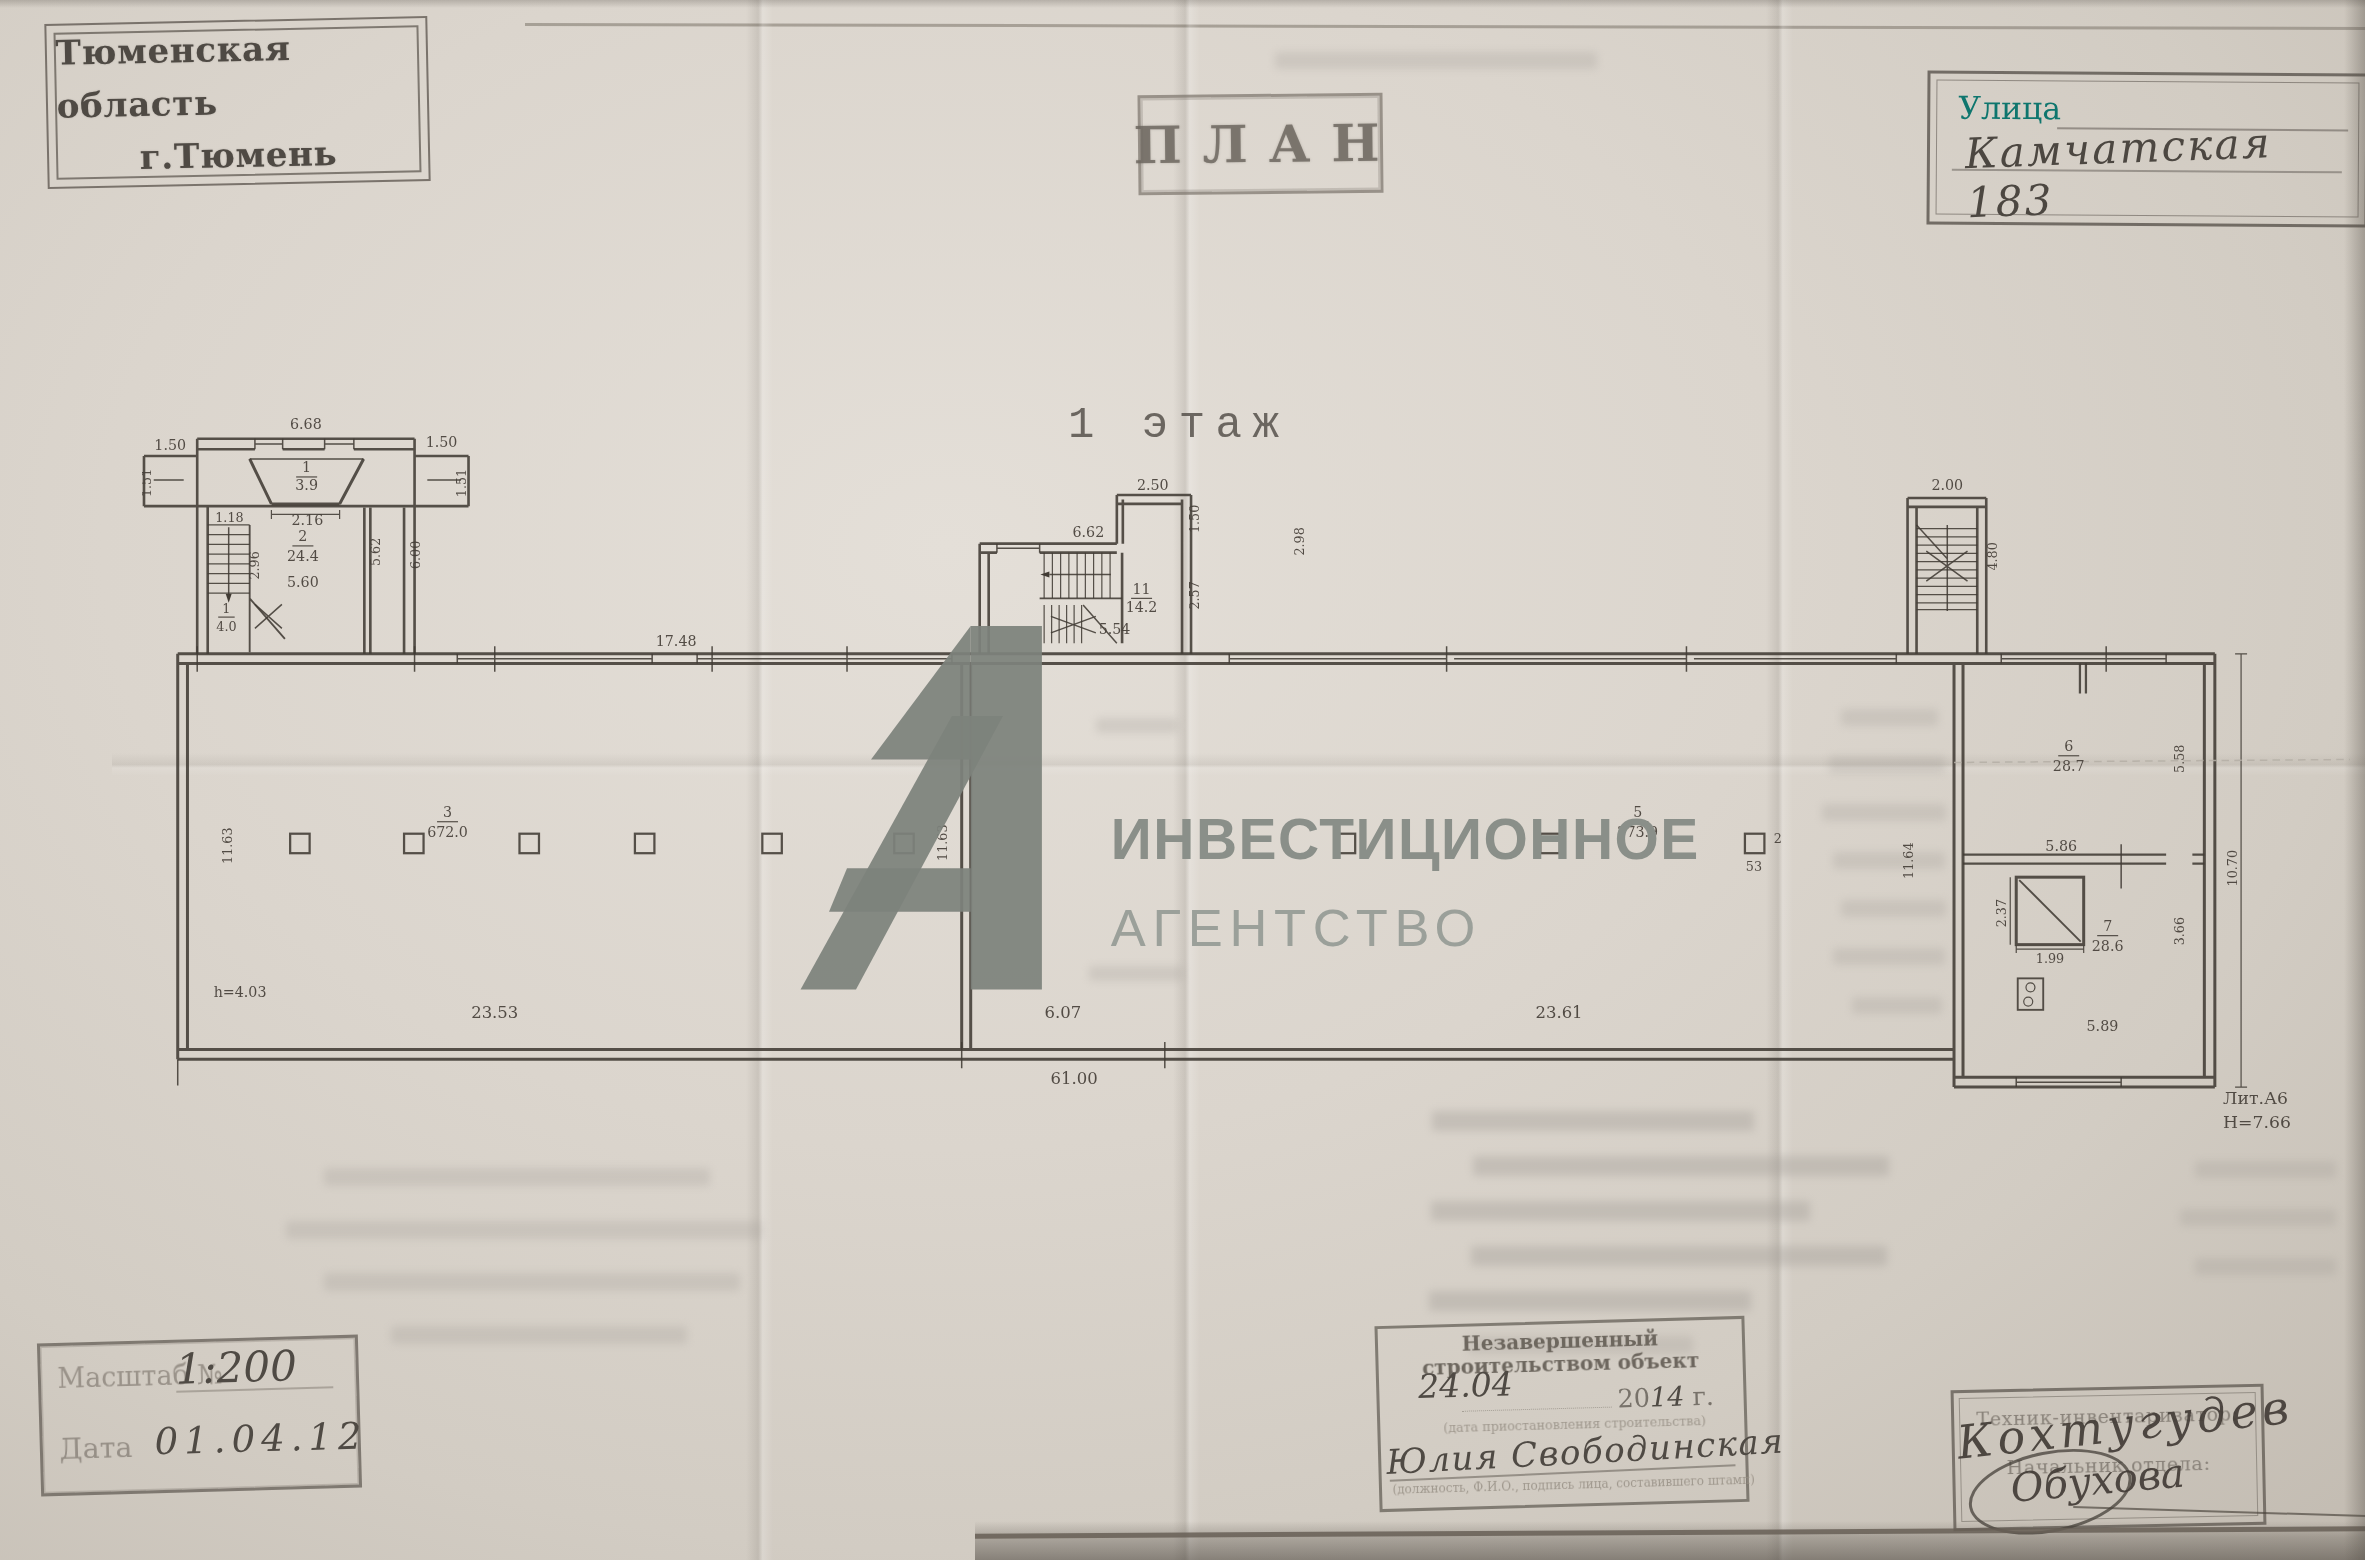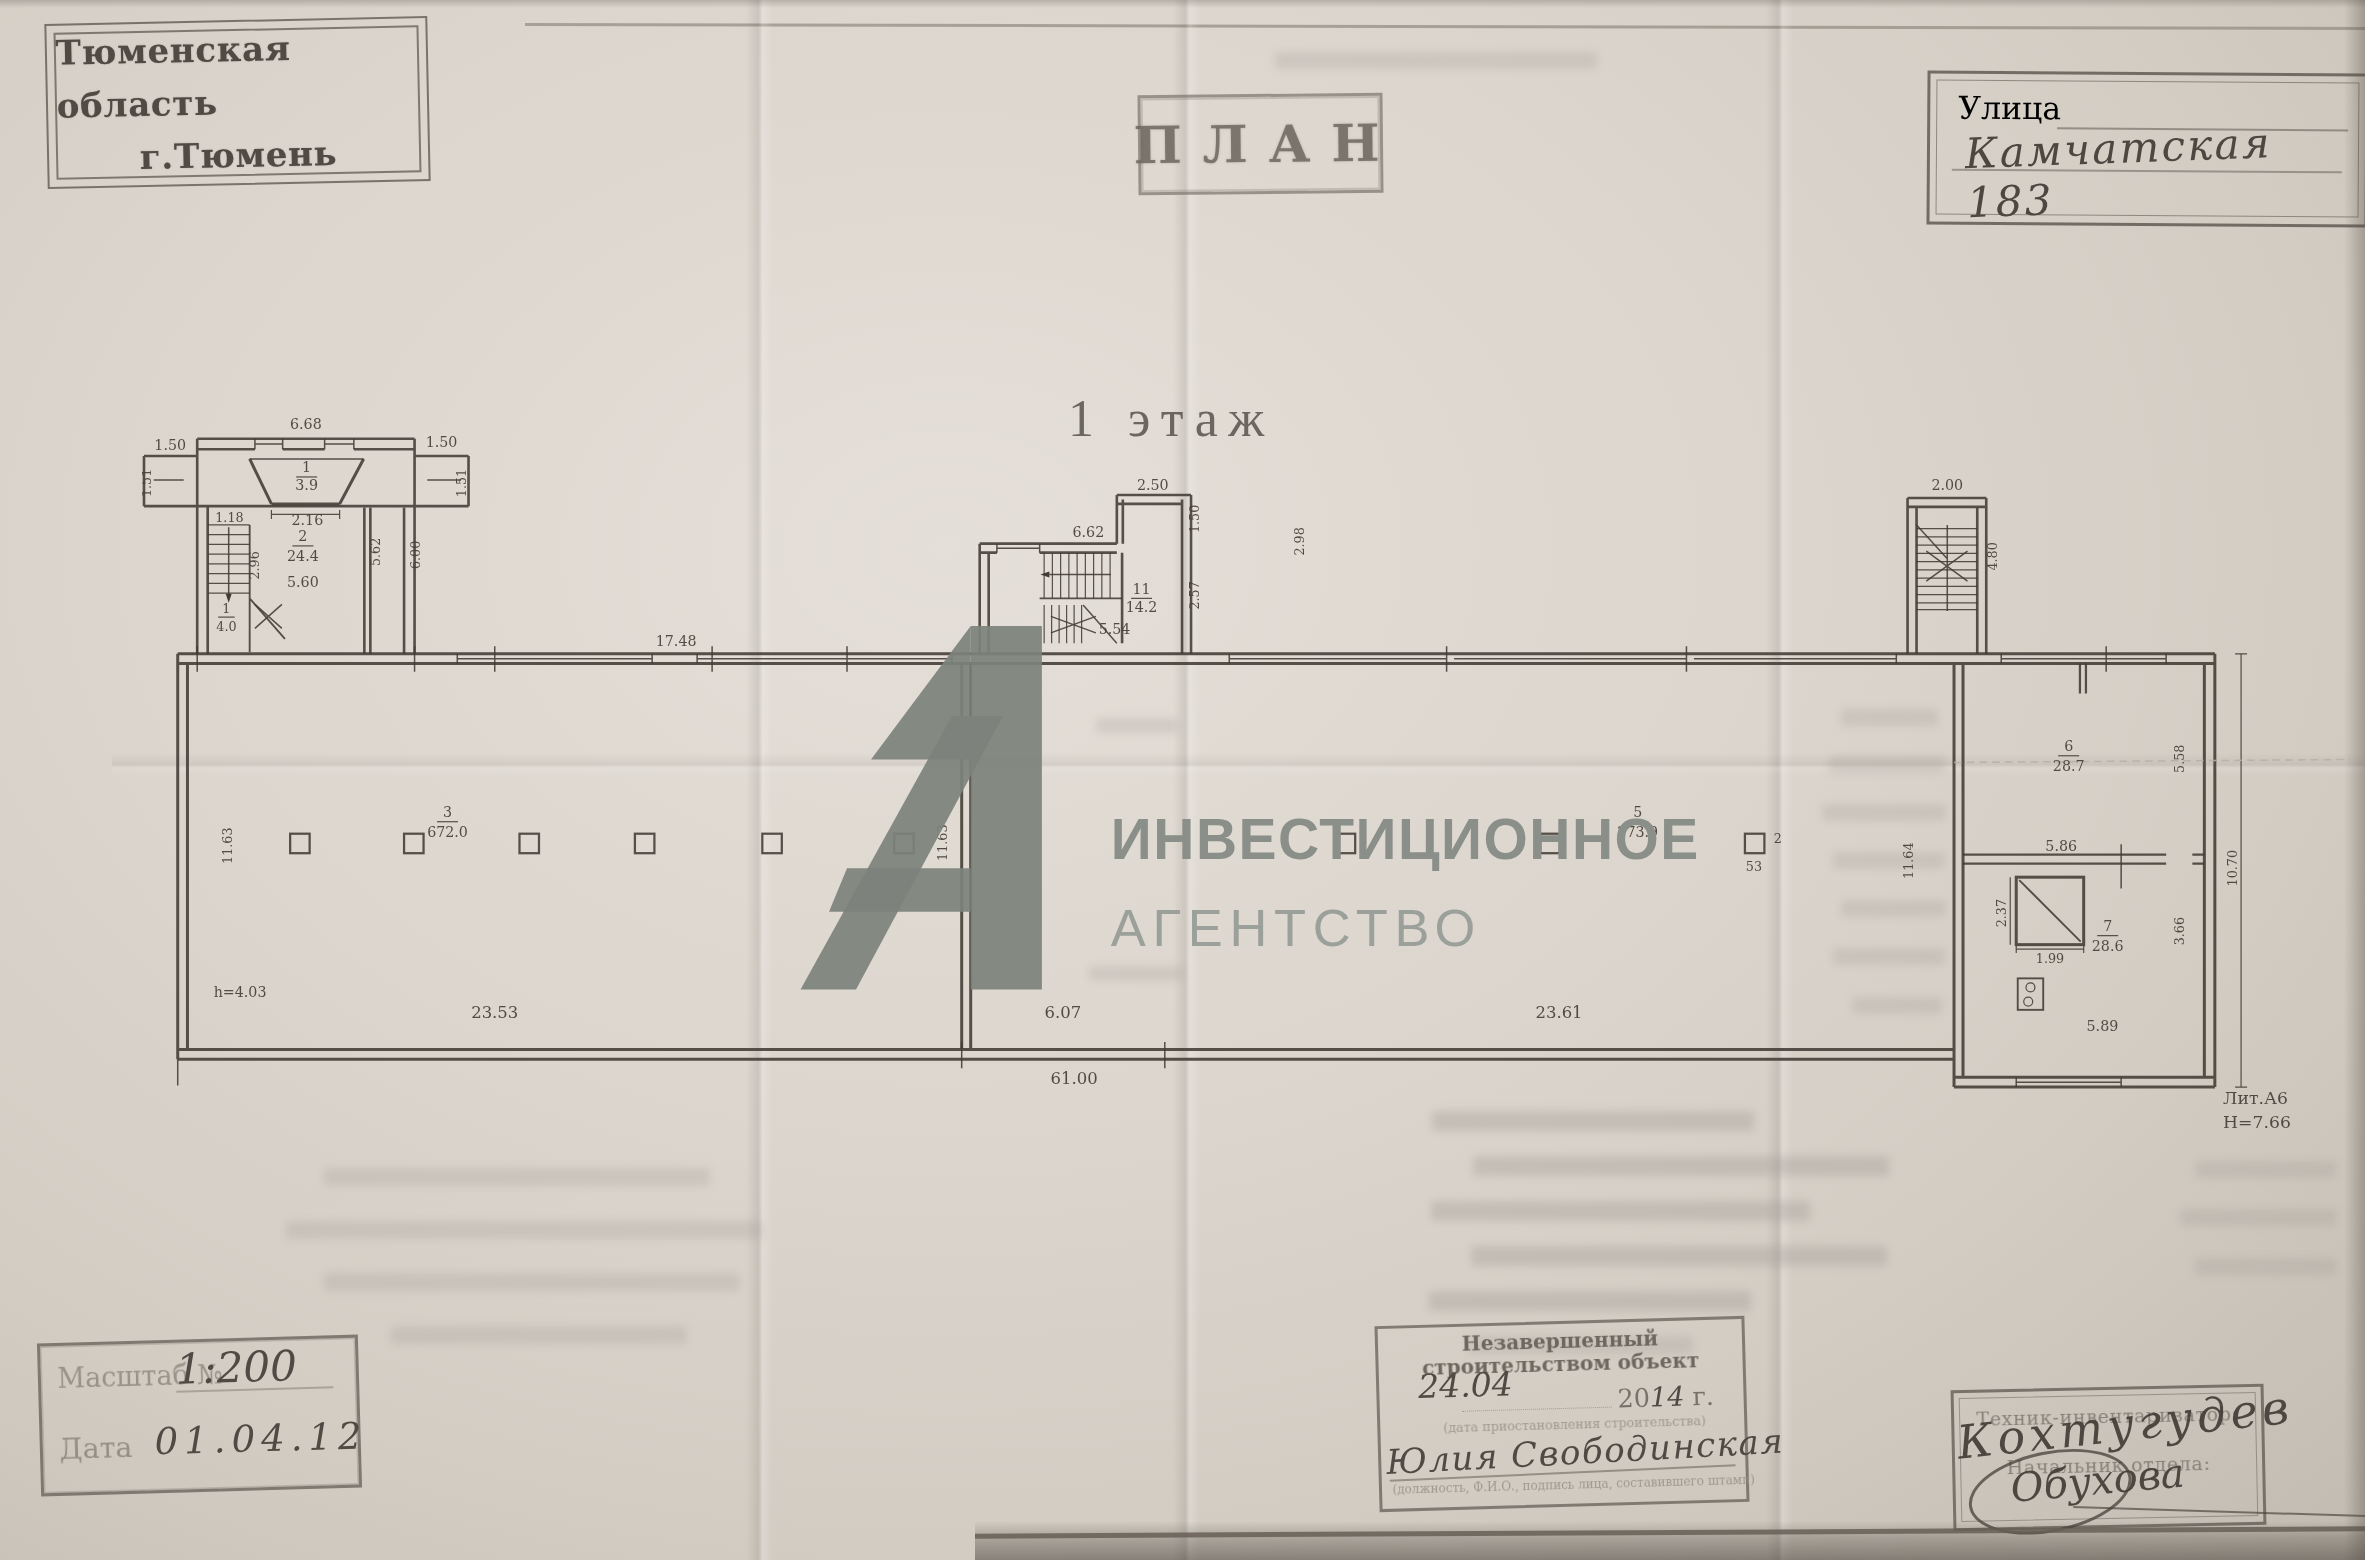--- a/index.html
+++ b/index.html
@@ -32,25 +32,25 @@
   .region-line{font-weight:bold;font-size:34px;line-height:1.55;color:#4f4a44;letter-spacing:0.7px;
     text-shadow:0 0 1.5px rgba(80,75,70,.35);}
   .plan-stamp{left:1138px;top:94px;width:225px;height:94px;transform:rotate(-.6deg);
     border:3px solid rgba(122,116,107,.7);box-shadow:inset 0 0 0 2.2px rgba(122,116,107,.28);
     display:flex;align-items:center;justify-content:center;
     font-weight:bold;font-size:51px;letter-spacing:21px;padding-left:13.5px;color:rgba(110,104,96,.82);
     text-shadow:0 0 2.2px rgba(110,104,96,.4);}
   .street-stamp{left:1927px;top:72px;width:435px;height:148px;transform:rotate(.4deg);
     border:3px solid rgba(96,90,83,.85);}
   .street-inner{border:1.5px solid rgba(96,90,83,.6);margin:6px;height:calc(100% - 15px);position:relative;}
-  .street-label{position:absolute;left:21px;top:9px;font-size:31.5px;color:#000000;}
+  .street-label{position:absolute;left:21px;top:9px;font-size:31.5px;color:#0f766e;}
   .street-line1{position:absolute;left:120px;top:46px;width:291px;height:2.2px;background:rgba(96,90,83,.55);}
   .street-line2{position:absolute;left:15px;top:88px;width:390px;height:2.2px;background:rgba(96,90,83,.5);}
   .street-value{position:absolute;left:28.5px;top:40px;font-size:42px;transform:rotate(-2.5deg);letter-spacing:2.2px;color:#4c4741;}
-  .floor-title{left:1068px;top:389px;font-family:Liberation Serif, serif;font-size:52px;
+  .floor-title{left:1068px;top:400px;font-family:Liberation Mono, monospace;font-size:44px;
     letter-spacing:10.5px;color:rgba(86,81,75,.85);}
   .scale-stamp{left:39px;top:1339px;width:315px;height:147px;transform:rotate(-1.6deg);
     border:3.7px solid rgba(106,100,92,.8);box-shadow:inset 0 0 0 1.5px rgba(106,100,92,.25);}
   .scale-row{position:relative;height:50%;}
   .scale-label{position:absolute;left:16.5px;top:16.5px;font-size:27px;color:rgba(140,133,124,.8);filter:blur(0.5px);}
   .scale-value{position:absolute;left:135px;top:1.5px;font-size:42px;}
   .scale-div{position:absolute;left:135px;top:48px;width:157px;height:1.5px;background:rgba(120,113,104,.45);}
   .date-label{position:absolute;left:16.5px;top:13.5px;font-size:28.5px;color:rgba(140,133,124,.85);filter:blur(0.5px);}
   .date-value{position:absolute;left:112px;top:3px;font-size:37px;letter-spacing:6px;}
   .object-stamp{left:1377px;top:1321px;width:364px;height:180px;transform:rotate(-1.6deg);

